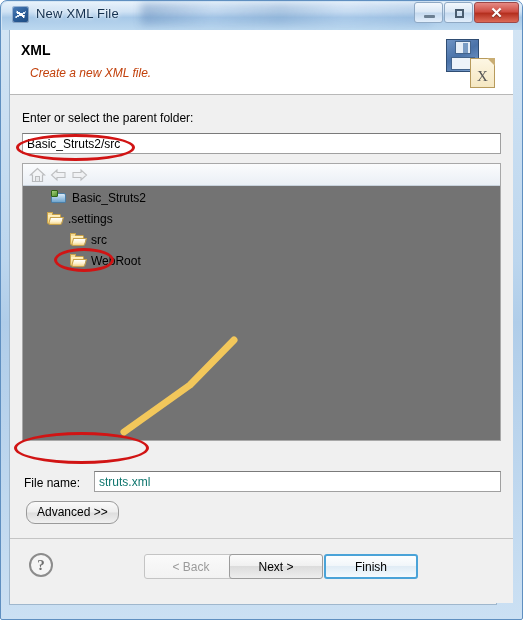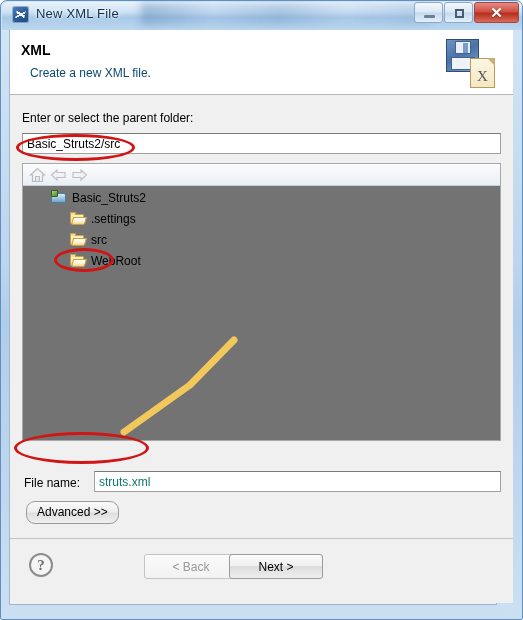--- a/index.html
+++ b/index.html
@@ -163,21 +163,22 @@
     position: absolute;
     left: 11px; top: 12px;
     font-size: 14px;
     font-weight: bold;
     color: #000;
   }
   #header .h-sub {
     position: absolute;
     left: 20px; top: 36px;
     font-size: 12px;
-    color: #0c4a6e;
+    color: #c2410c;
+    font-style: italic;
   }
   .header-icon {
     position: absolute;
     right: 17px; top: 7px;
     width: 52px; height: 52px;
   }
   
   .floppy {
     position: absolute;
     left: 2px; top: 2px;
@@ -566,21 +567,21 @@
 
         <div class="tree-items">
           <div class="tnode" style="padding-left:28px;">
             <span class="ico16 ico-project">
               <span class="base"></span>
                 <span class="tab"></span>
                 <span class="badge"></span>
             </span>
             <span class="tlabel">Basic_Struts2</span>
           </div>
-          <div class="tnode" style="padding-left:47px;">
+          <div class="tnode" style="padding-left:24px;">
             <span class="ico16 ico-folder">
               <span class="back"></span>
                 <span class="tab"></span>
                 <span class="front"></span>
             </span>
             <span class="tlabel">.settings</span>
           </div>
           <div class="tnode" style="padding-left:47px;">
             <span class="ico16 ico-folder">
               <span class="back"></span>
@@ -603,20 +604,21 @@
       <div class="lbl-filename">File name:</div>
       <input class="txt-filename" type="text" value="struts.xml" style="">
 
       <button class="btn-advanced">Advanced &gt;&gt;</button>
     </div>
 
     <div id="footer">
       <div class="help-btn">?</div>
       <button id="btn-back" class="dlgbtn disabled">&lt; Back</button>
       <button id="btn-next" class="dlgbtn">Next &gt;</button>
+      <button id="btn-finish" class="dlgbtn default">Finish</button>
     </div>
 
   </div>
 
   <div id="annotations">
     <svg id="callout-tail" viewBox="0 0 523 620">
       <path d="M234 340 L190 385 L124 432" stroke="#f2c75b" stroke-width="7" fill="none" stroke-linecap="round" stroke-linejoin="round"></path>
     </svg>
 
 

